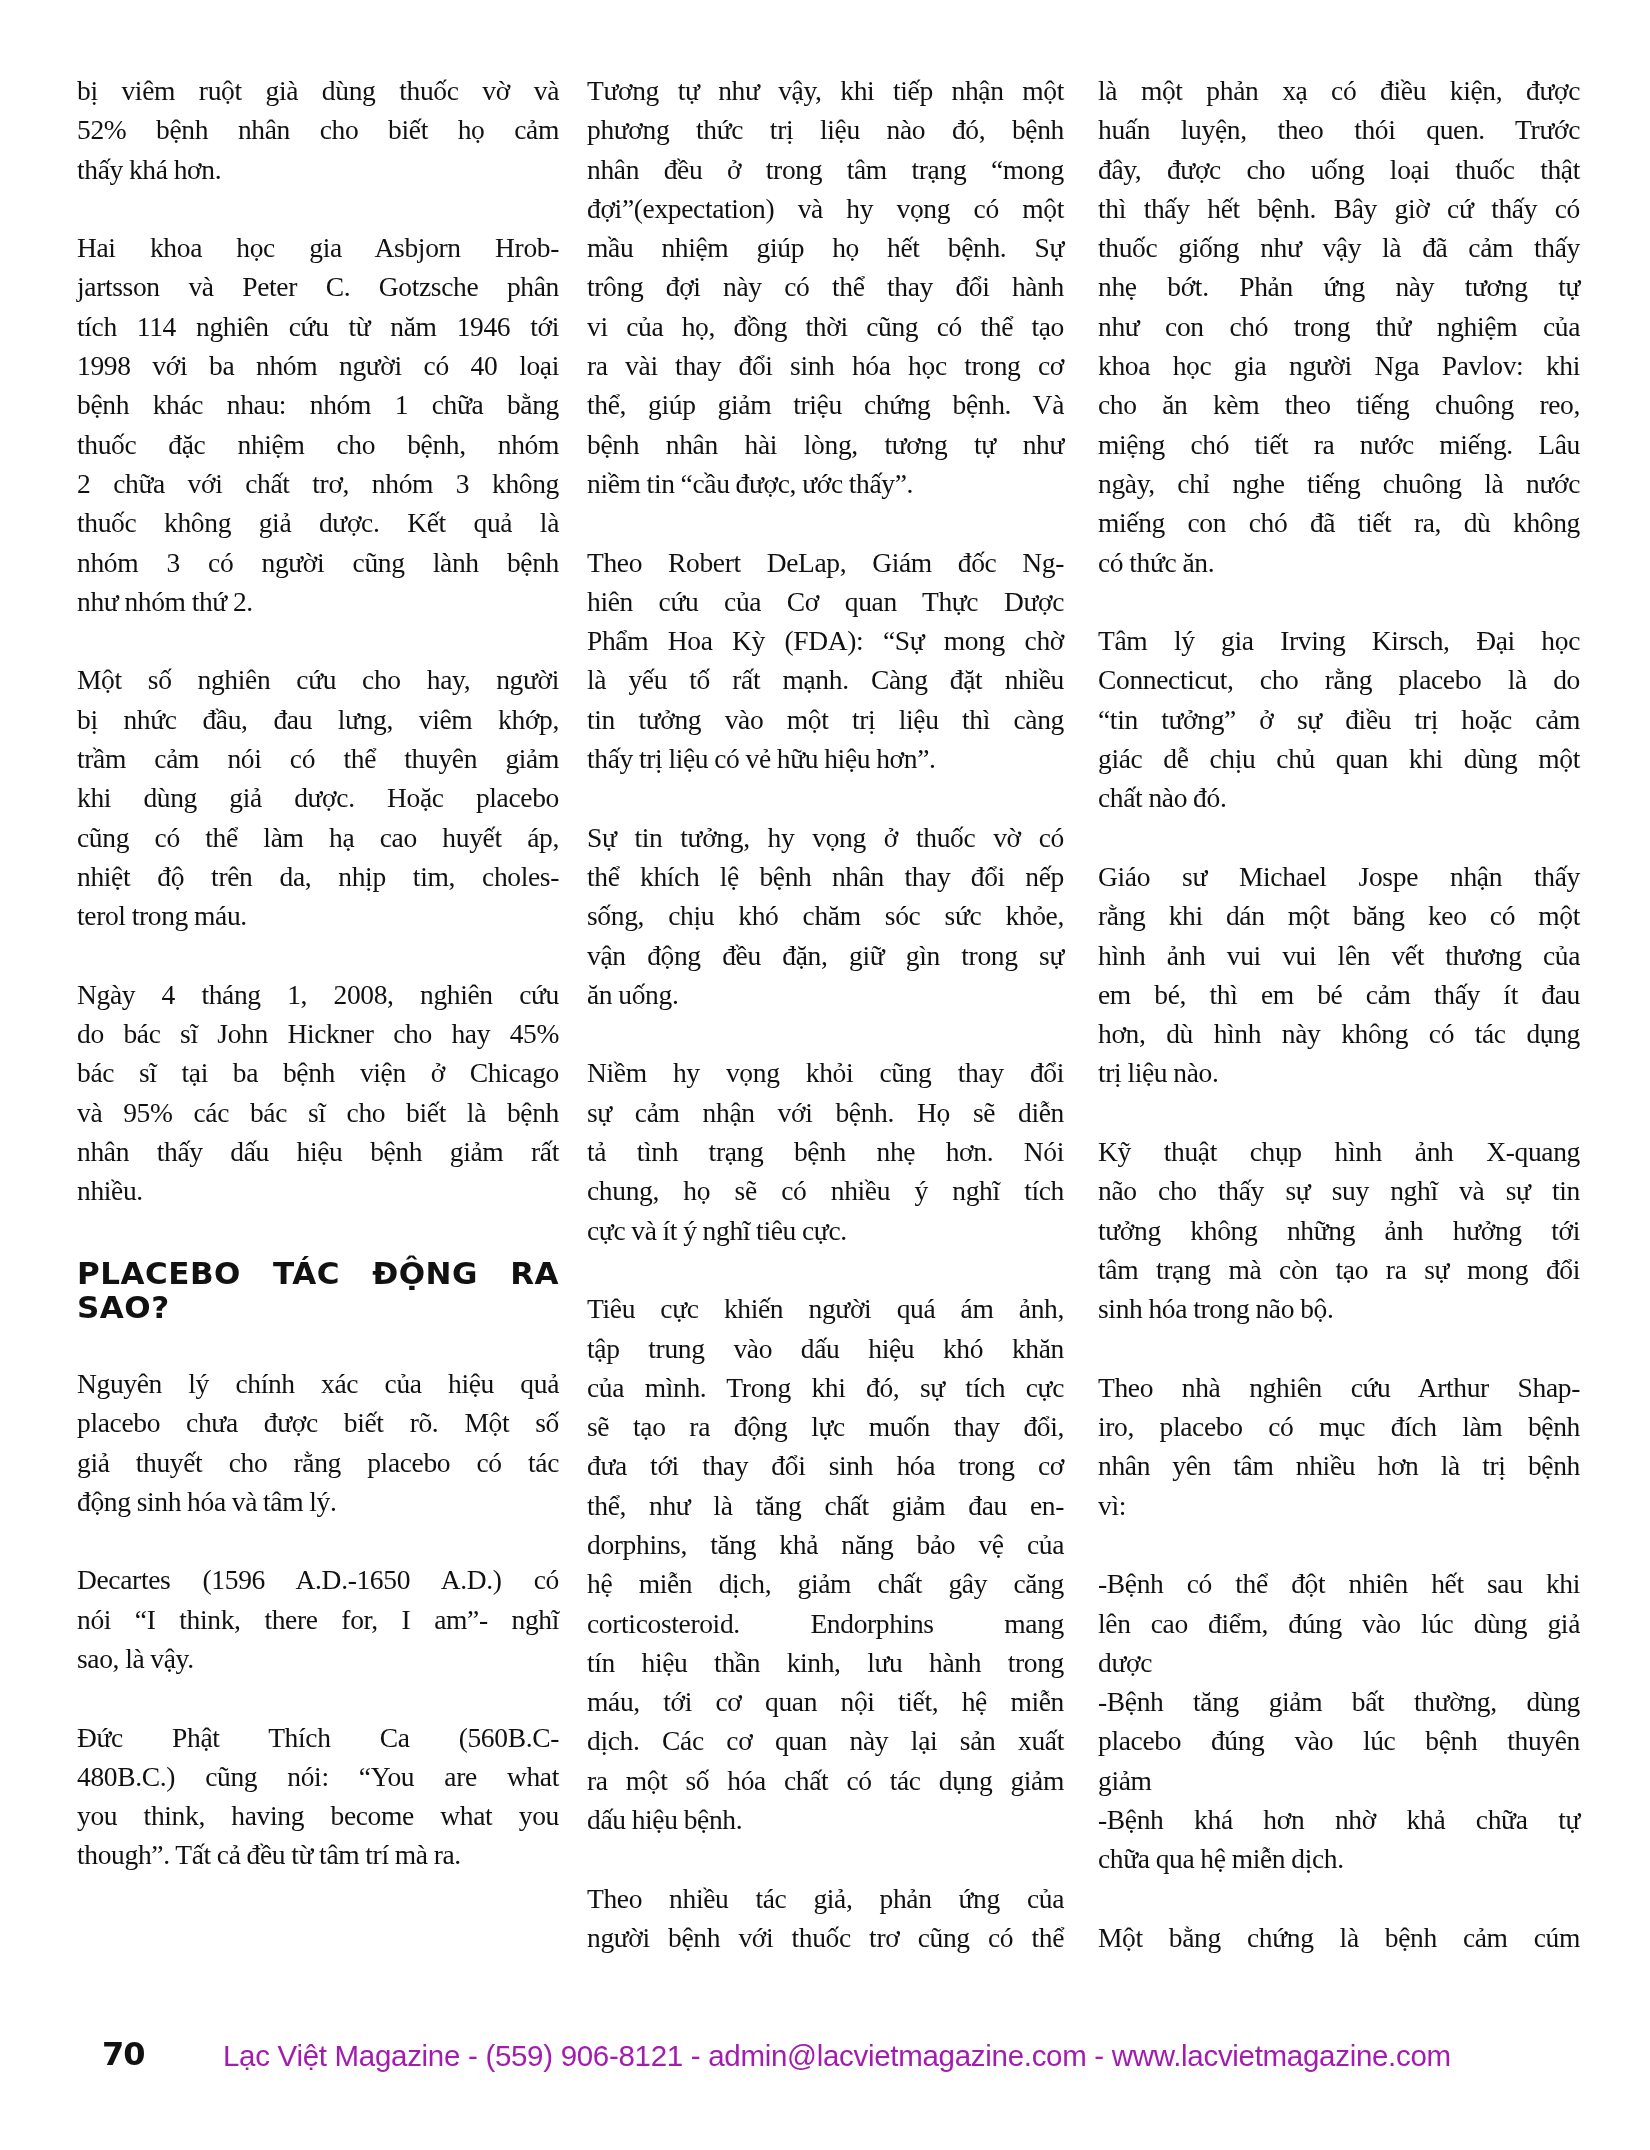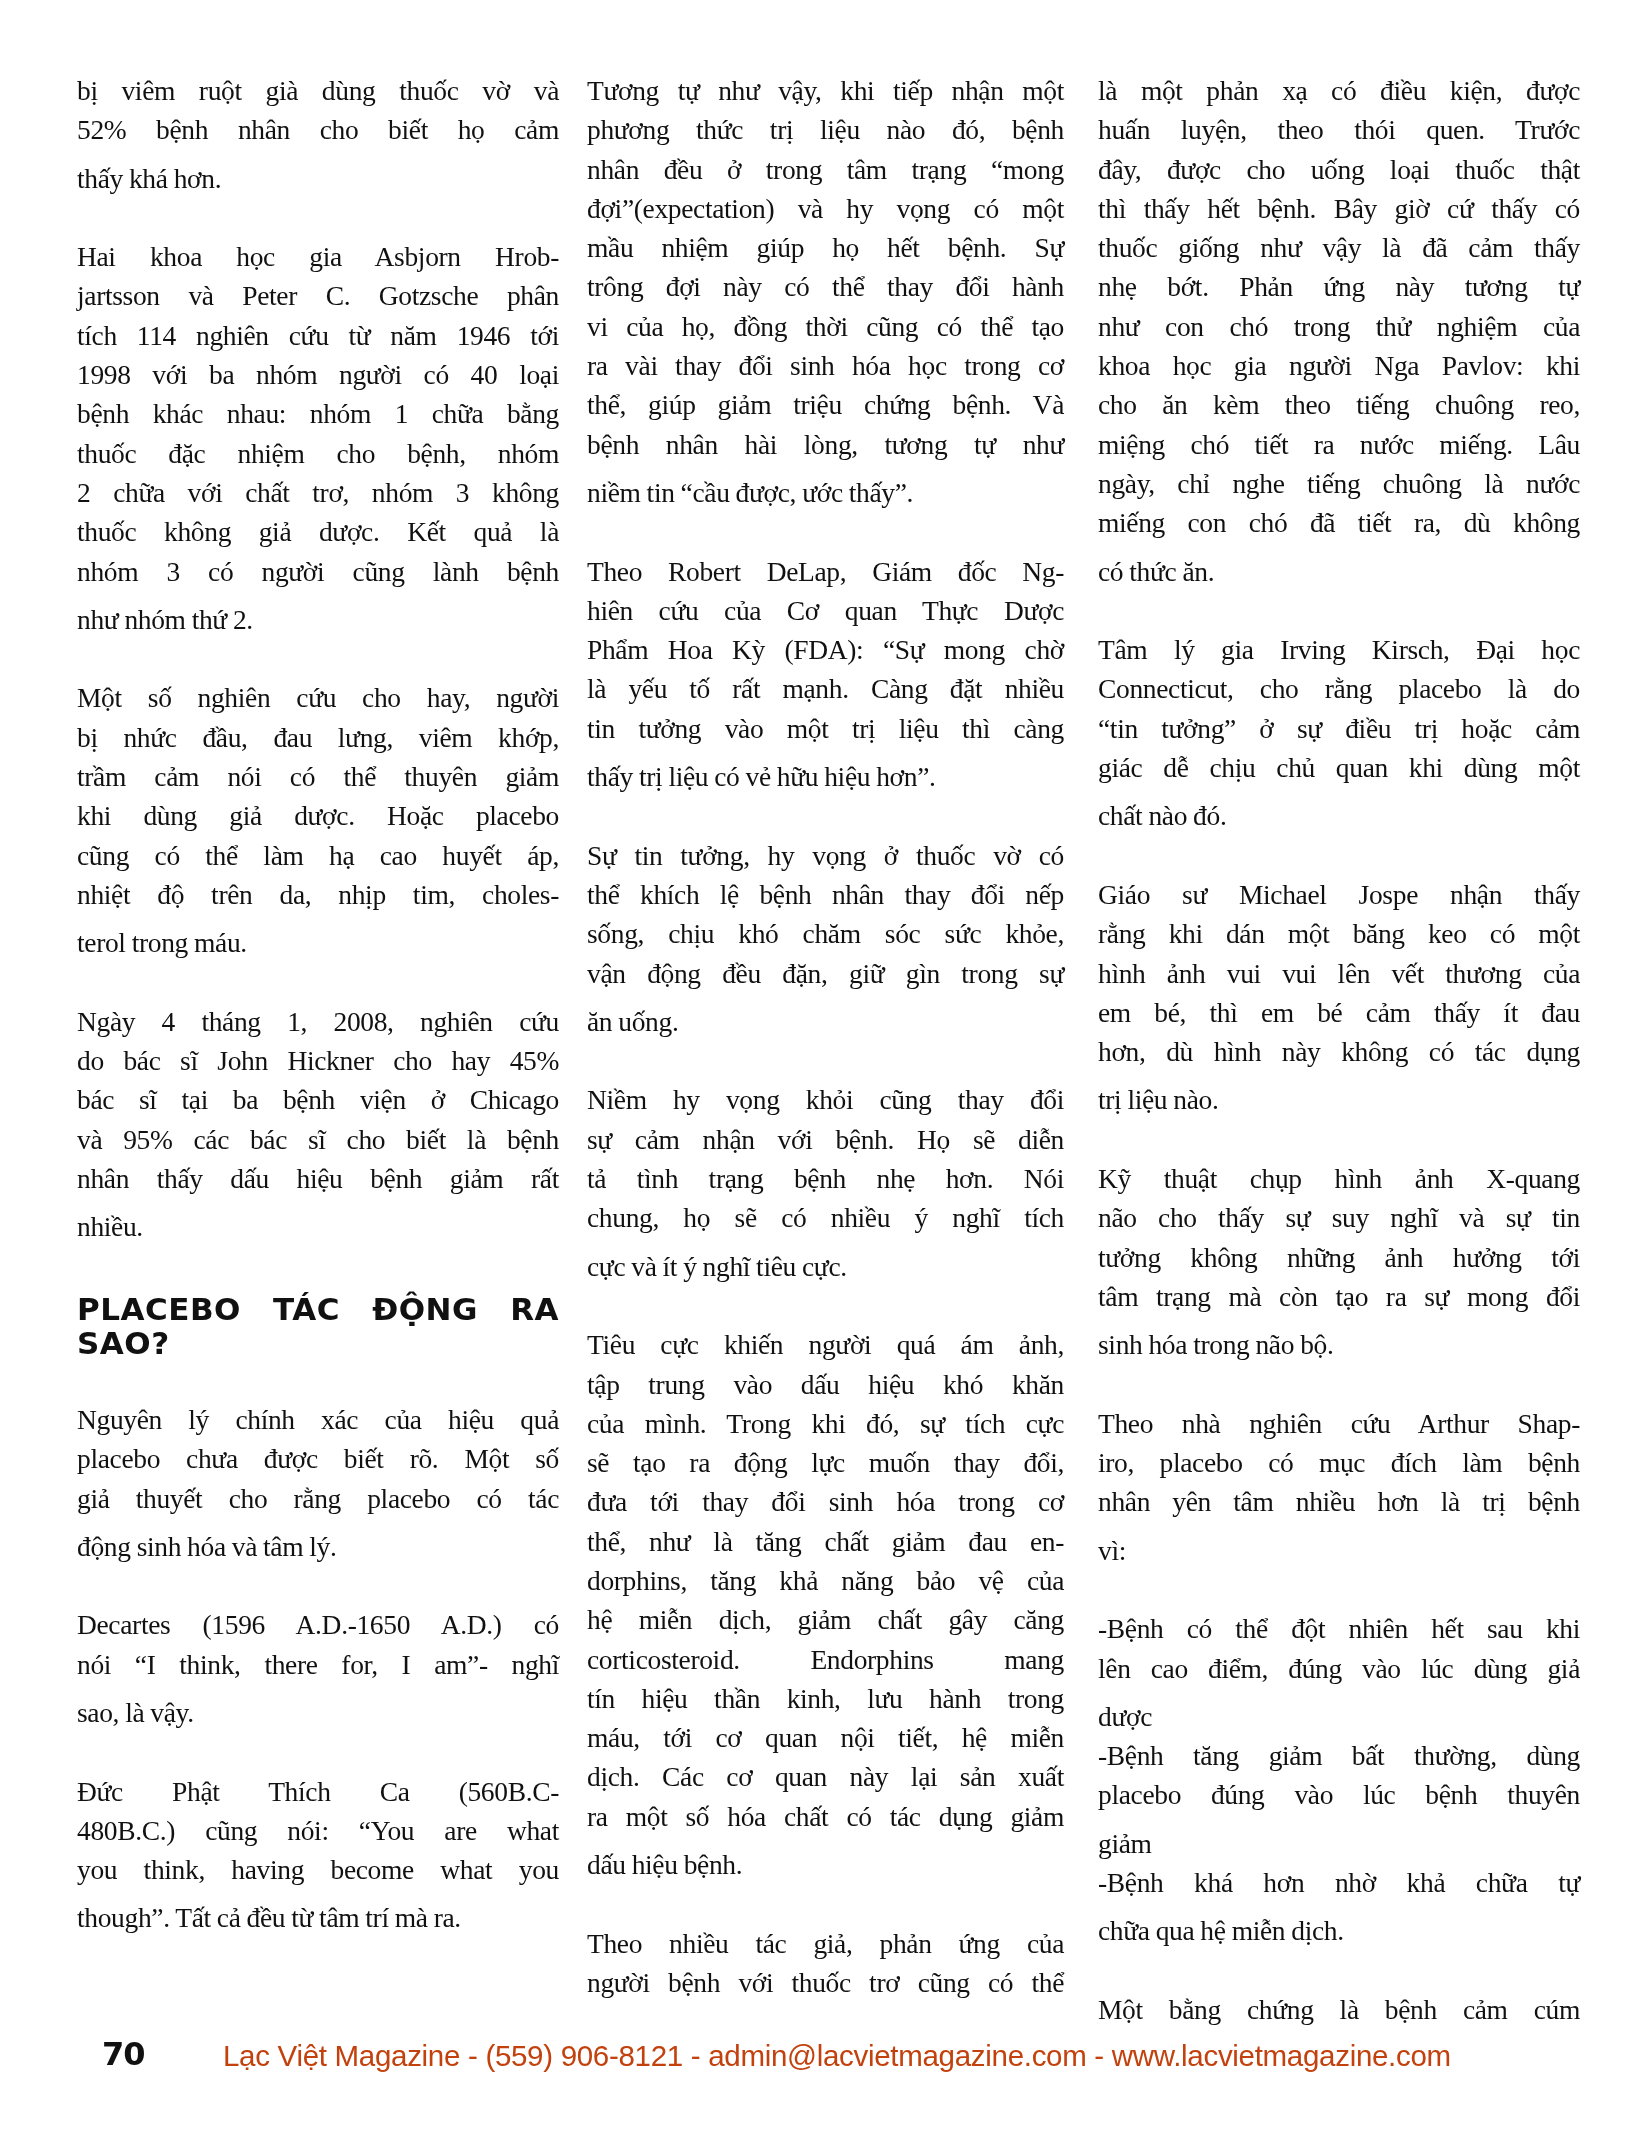--- a/index.html
+++ b/index.html
@@ -14,21 +14,21 @@
     font-family: "Liberation Serif", "DejaVu Serif", serif;
     font-size: 27.5px;
     line-height: 39.3px;
     height: 39.3px;
     white-space: nowrap;
     text-align: justify;
     text-align-last: justify;
     letter-spacing: -0.35px;
     word-spacing: -0.5px;
   }
-  .line.last { text-align: right; text-align-last: left; margin-top: 9px; }
+  .line.last { text-align: right; text-align-last: left; }
   .heading { margin: 0 0 40px 0; padding-top: 6px; }
   .hline {
     font-family: "DejaVu Sans", "Liberation Sans", sans-serif;
     font-weight: bold;
     font-size: 31px;
     line-height: 34px;
     height: 34px;
     white-space: nowrap;
     text-align: justify;
     text-align-last: justify;
@@ -37,21 +37,21 @@
   .hline.last { text-align-last: left; }
   .footer { position: absolute; top: 2030px; left: 0; width: 1650px; height: 50px; }
   .page-number {
     position: absolute; left: 102px; top: 0;
     font-family: "DejaVu Sans", "Liberation Sans", sans-serif;
     font-weight: bold; font-size: 32px; line-height: 48px; letter-spacing: -1px; color: #111;
   }
   .footer-text {
     position: absolute; left: 223px; top: 6px;
     font-family: "Liberation Sans", "DejaVu Sans", sans-serif;
-    font-size: 29.5px; line-height: 40px; color: #c2410c; white-space: nowrap; letter-spacing: -0.3px;
+    font-size: 29.5px; line-height: 40px; color: #a21caf; white-space: nowrap; letter-spacing: -0.3px;
   }
 </style>
 </head>
 <body>
 
 <div class="page">
   <div class="col col1">
       <div class="para">
         <div class="line">bị viêm ruột già dùng thuốc vờ và</div>
         <div class="line">52% bệnh nhân cho biết họ cảm</div>

